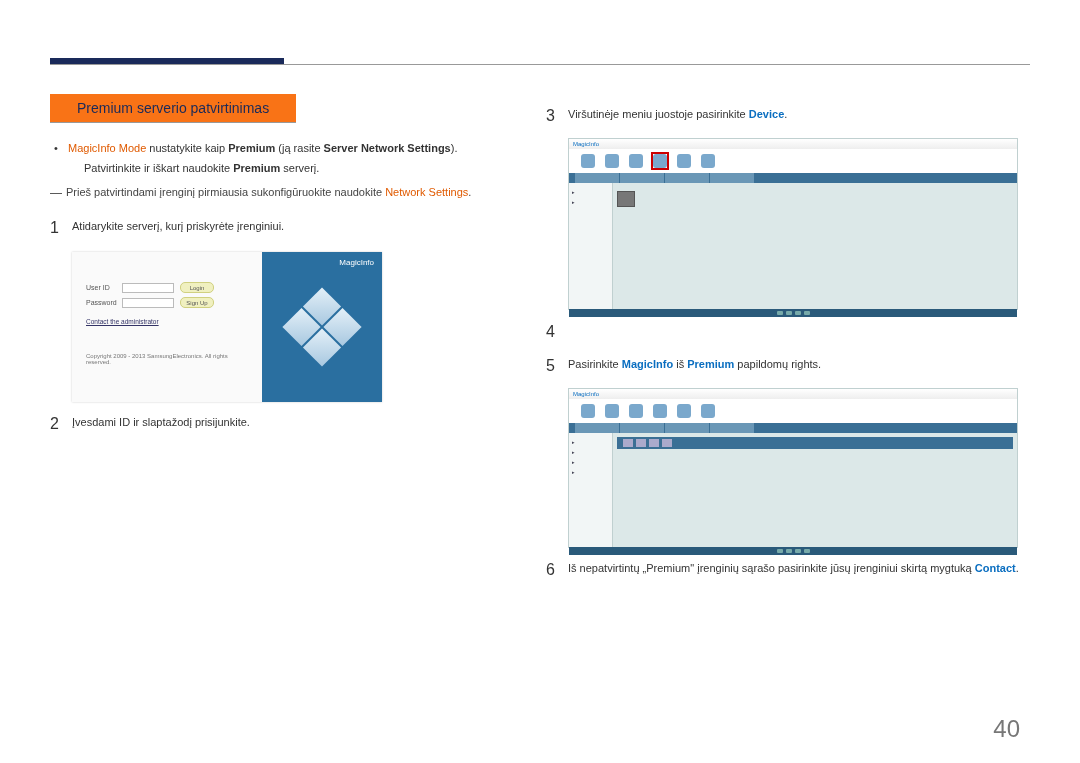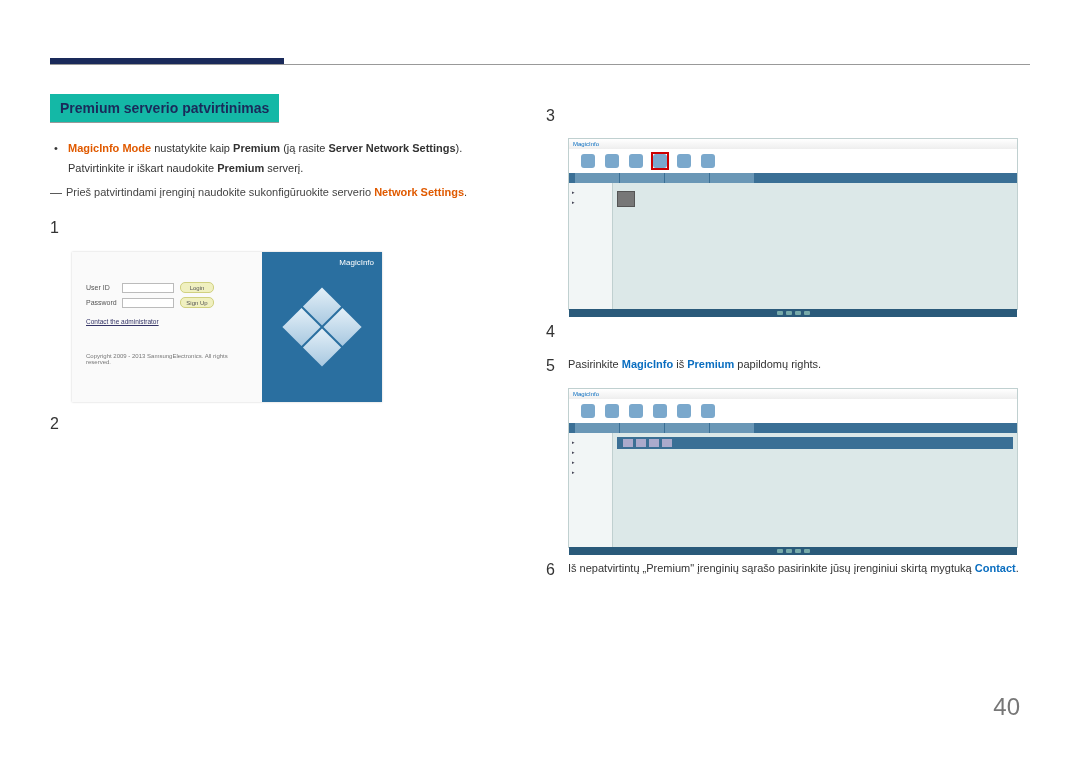--- a/index.html
+++ b/index.html
@@ -34,39 +34,39 @@
     width: 480px;
   }
   .col-right {
     position: absolute;
     left: 546px;
     top: 94px;
     width: 480px;
   }
   .section-title {
     display: inline-block;
-    background: #14b8a6;
+    background: #f97316;
     border-bottom: 1px solid #999;
     color: #1a2a5a;
-    font-weight: bold;
+    font-weight: normal;
     font-size: 14px;
-    padding: 6px 10px;
+    padding: 6px 27px;
     margin-bottom: 14px;
   }
   .bullet {
     display: flex;
     margin: 4px 0 4px 4px;
     line-height: 1.45;
   }
   .bullet .dot {
     width: 14px;
     flex: 0 0 14px;
   }
   .indent {
-    margin-left: 18px;
+    margin-left: 34px;
     line-height: 1.45;
   }
   .dash-line {
     display: flex;
     margin: 8px 0 14px 0;
     line-height: 1.45;
     color: #444;
   }
   .dash-line .dash {
     width: 16px;
@@ -78,21 +78,21 @@
     margin: 10px 0;
     line-height: 1.5;
   }
   .step-num {
     width: 22px;
     flex: 0 0 22px;
     font-size: 16px;
     color: #333;
   }
   .bold { font-weight: bold; }
-  .red-orange { color: #e05a00; font-weight: bold; text-align: right; }
+  .red-orange { color: #e05a00; font-weight: normal; text-align: right; }
   .blue { color: #0a6ec0; font-weight: bold; }
   .step-body { padding-top: 2px; }
   .login-shot {
     margin: 12px 0 8px 22px;
     width: 310px;
     height: 150px;
     display: flex;
     box-shadow: 0 0 2px rgba(0,0,0,0.2);
     background: #fafafa;
   }
@@ -268,21 +268,21 @@
     display: flex;
     justify-content: center;
     align-items: center;
     gap: 3px;
   }
   .app-footer .dot {
     width: 6px; height: 4px; background: #7aa; border-radius: 1px;
   }
   .page-num {
     position: absolute;
-    bottom: 42px;
+    bottom: 20px;
     right: 60px;
     font-size: 24px;
     color: #777;
   }
 </style>
 </head>
 <body>
 
 <div class="top-bar"></div>
 <div class="top-rule"></div>
@@ -296,26 +296,27 @@
       <span class="red-orange">MagicInfo Mode</span><span> nustatykite kaip </span><span class="bold">Premium</span><span> (ją rasite </span><span class="bold">Server Network Settings</span><span>).</span>
     </div>
   </div>
   <div class="indent">
     <span>Patvirtinkite ir iškart naudokite </span><span class="bold">Premium</span><span> serverį.</span>
   </div>
 
   <div class="dash-line">
     <div class="dash">―</div>
     <div>
-      <span>Prieš patvirtindami įrenginį naudokite sukonfigūruokite serverio </span><span class="red-orange">Network Settings</span><span>.</span>
+      <span>Prieš patvirtindami įrenginį pirmiausia sukonfigūruokite naudokite </span><span class="red-orange">Network Settings</span><span>.</span>
     </div>
   </div>
 
   <div class="step">
     <div class="step-num">1</div>
+    <div class="step-body">Atidarykite serverį, kurį priskyrėte įrenginiui.</div>
   </div>
 
   <div class="login-shot">
     <div class="login-form">
       <div class="login-row">
         <label>User ID</label>
         <div class="inp"></div>
         <div class="btn">Login</div>
       </div>
       <div class="login-row">
@@ -332,27 +333,31 @@
         <div></div>
           <div></div>
           <div></div>
           <div></div>
       </div>
     </div>
   </div>
 
   <div class="step">
     <div class="step-num">2</div>
+    <div class="step-body">Įvesdami ID ir slaptažodį prisijunkite.</div>
   </div>
 </div>
 
 <div class="col-right">
 
   <div class="step">
     <div class="step-num">3</div>
+    <div class="step-body">
+      <span>Viršutinėje meniu juostoje pasirinkite </span><span class="blue">Device</span><span>.</span>
+    </div>
   </div>
 
   <div class="app-shot small">
     <div class="app-top">
         <span>MagicInfo</span>
       </div>
     <div class="app-icons">
       <div class="ico"></div>
       <div class="ico"></div>
       <div class="ico"></div>

